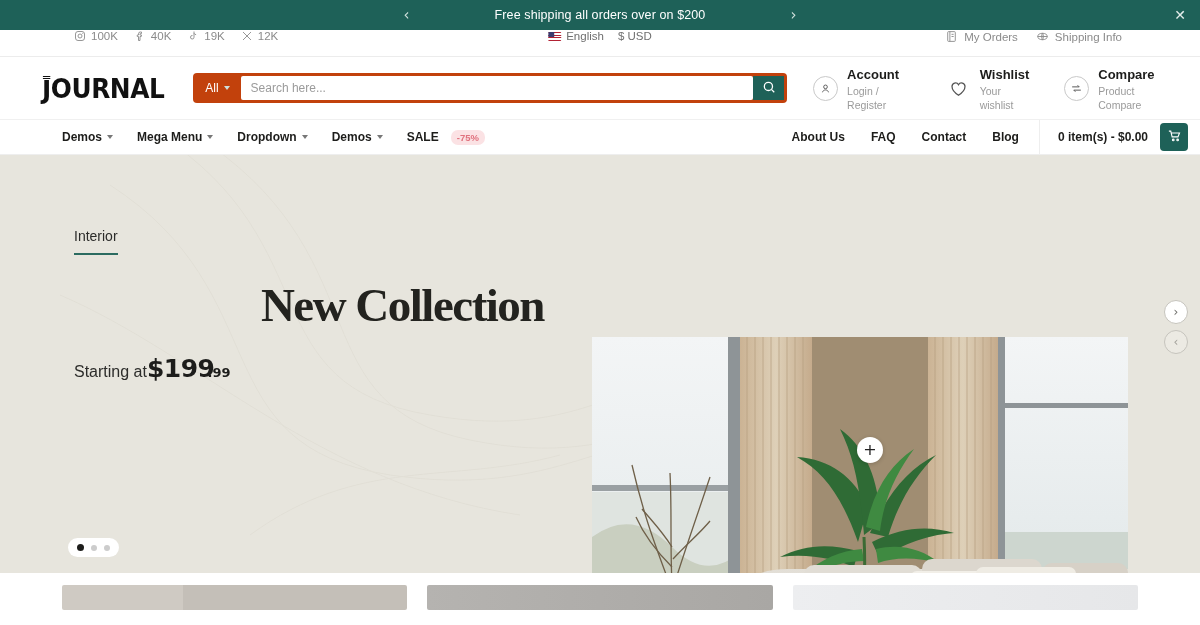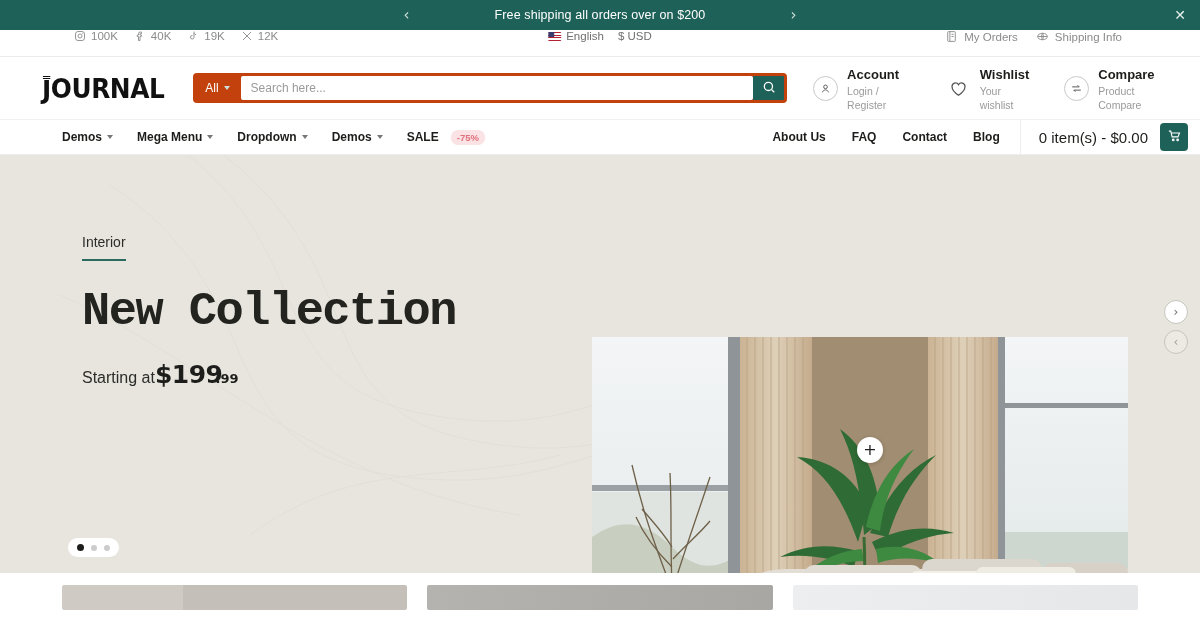--- a/index.html
+++ b/index.html
@@ -144,40 +144,40 @@
     background: #fbe2e4; color: #e0727e; font-size: 9.5px; font-weight: bold;
     padding: 2px 6px; border-radius: 7px; margin-left: 7px;
   }
   .nav-right { margin-left: auto; display: flex; align-items: center; }
   .nav-links { display: flex; align-items: center; gap: 26px; padding-right: 20px; }
   .nav-link { font-size: 12px; font-weight: bold; color: #1d1d1b; cursor: pointer; }
   .cart-area {
     display: flex; align-items: center; gap: 12px;
     border-left: 1px solid #eeeeee; padding-left: 18px; padding-right: 12px; height: 35px;
   }
-  .cart-total { font-size: 15px; font-weight: normal; color: #1d1d1b; white-space: nowrap; }
+  .cart-total { font-size: 12px; font-weight: bold; color: #1d1d1b; white-space: nowrap; }
   .cart-btn {
     width: 28px; height: 28px; background: #1e6158; border-radius: 4px;
     display: flex; align-items: center; justify-content: center; cursor: pointer;
   }
 
   
   .hero {
     height: 418px; background: #e7e5dd; position: relative; overflow: hidden;
   }
   .hero-swirl { position: absolute; inset: 0; opacity: .5; }
-  .hero-left { position: absolute; left: 82px; top: 72px; width: 470px; margin-top: 6px; }
+  .hero-left { position: absolute; left: 74px; top: 72px; width: 470px; }
   .kicker {
     font-size: 14px; color: #2c2c2a; display: inline-block; padding-bottom: 9px;
     border-bottom: 2px solid #2b6b60;
   }
   .hero-title {
-    font-family: Liberation Mono, monospace;
+    font-family: Liberation Serif, serif;
     font-size: 47px; font-weight: bold; color: #23231f; letter-spacing: -1.5px;
-    margin-top: 27px; line-height: 1;
+    margin-top: 27px; line-height: 1; text-align: right;
   }
   .hero-price { margin-top: 25px; display: flex; align-items: baseline; }
   .hero-price .lbl { font-size: 16px; color: #2c2c2a; }
   .hero-price .amt { font-family:"DejaVu Sans", sans-serif; font-size: 25px; font-weight: bold; color: #1d1d1b; letter-spacing: -.5px;}
   .hero-price .cents { font-family:"DejaVu Sans", sans-serif; font-size: 13px; font-weight: bold; color: #1d1d1b; margin-left: -7px; }
   .hero-btns { margin-top: 31px; display: flex; align-items: center; gap: 16px; }
   .btn-primary {
     background: #1e6158; color: #ffffff; font-size: 13px;
     padding: 12px 26px; border: none; border-radius: 22px; cursor: pointer;
     font-family: "Liberation Sans", sans-serif;

